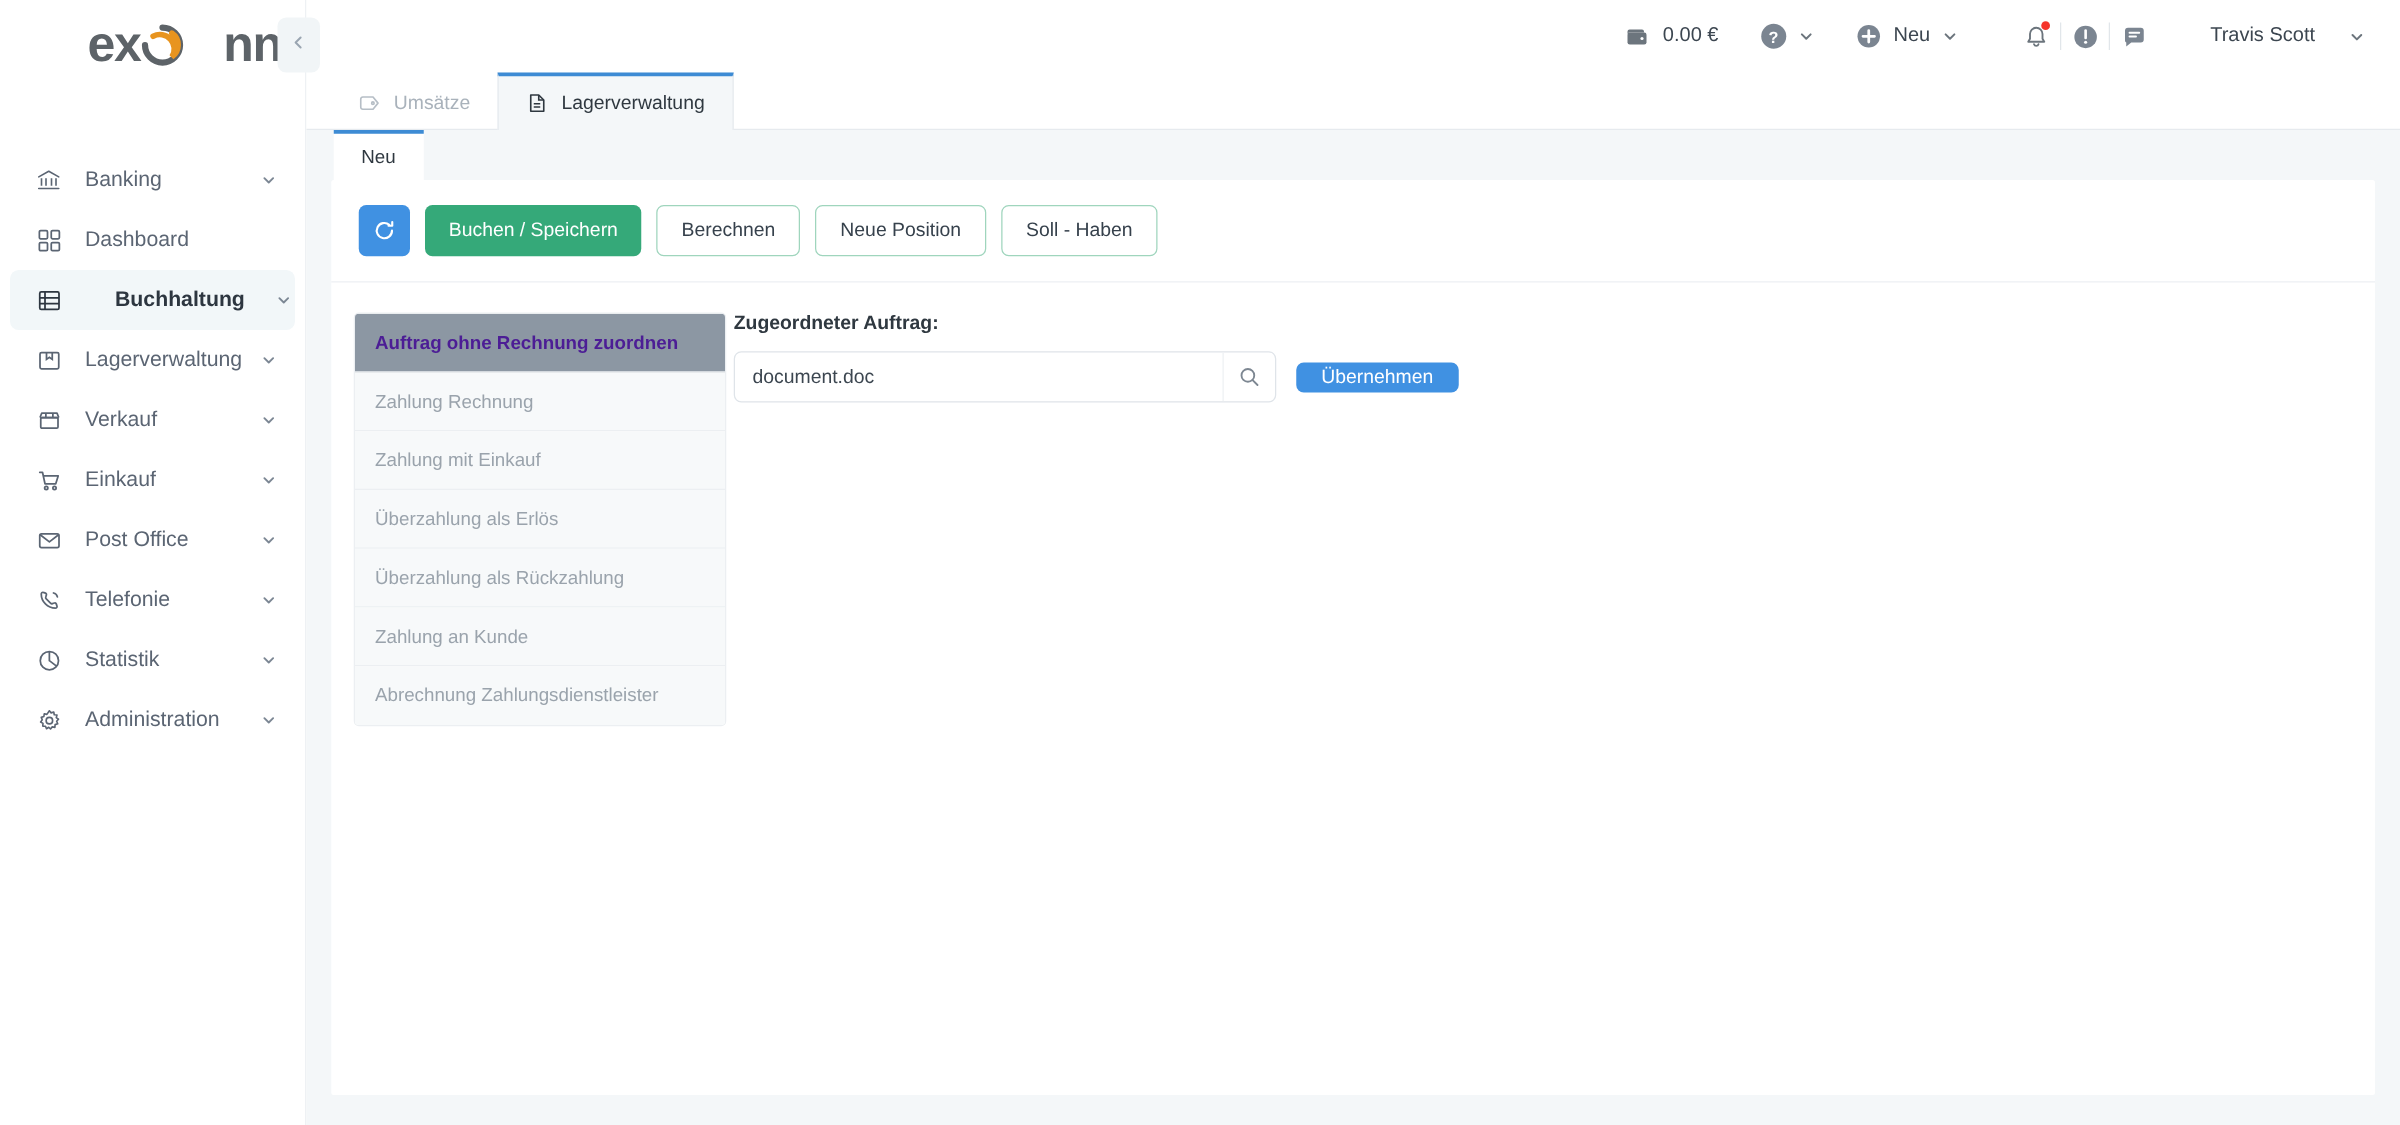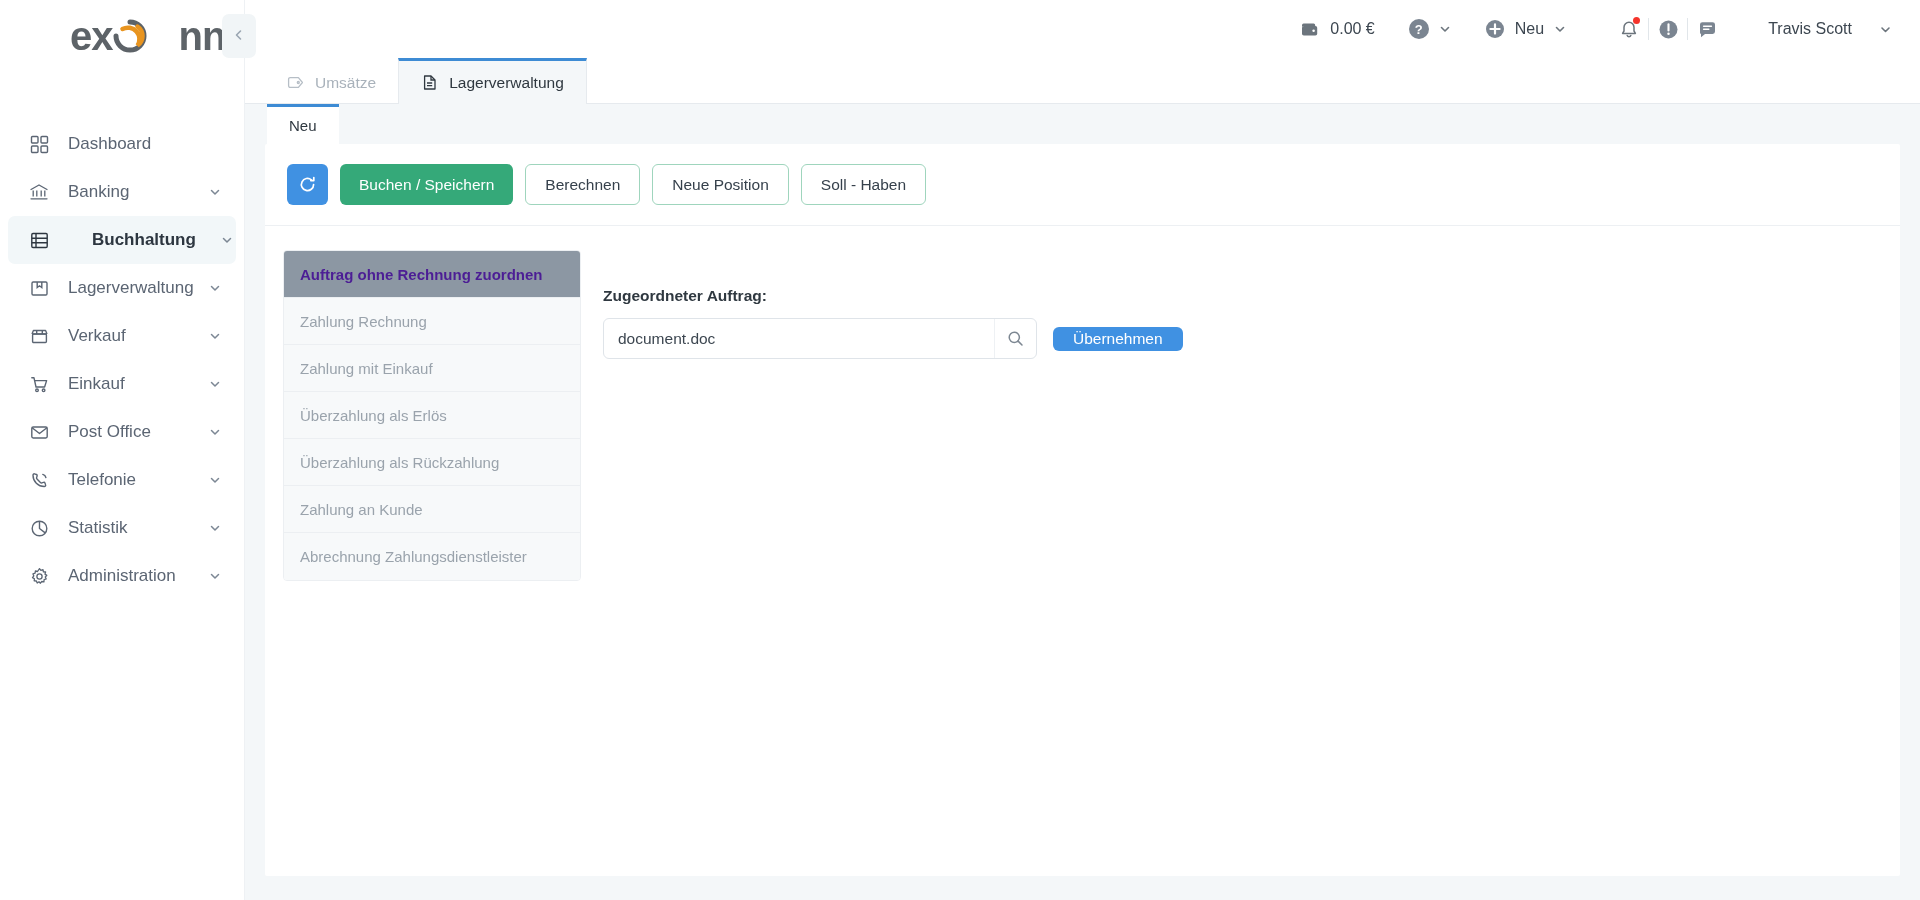--- a/index.html
+++ b/index.html
@@ -248,23 +248,22 @@
   .list-item:last-child { border-bottom: none; }
   .list-item.selected {
     background: #8c97a3;
     color: #4c1d95;
     font-weight: 600;
   }
 
   
   #form-panel {
     flex: 1 1 auto;
-    padding-left: 22px;
+    padding-left: 6px;
     min-width: 0;
-    margin-top: 37px;
   }
   .form-label {
     font-size: 15.5px; color: #2f3840;
     margin-bottom: 13px;
     font-weight: 600;
   }
   .form-row { display: flex; align-items: center; }
   .input-wrap {
     width: 434px;
     height: 41px;
@@ -328,44 +327,44 @@
       <svg width="12" height="12" viewBox="0 0 12 12" fill="none" stroke="currentColor" stroke-width="1.6">
         <path d="M7.5 2 L3.5 6 L7.5 10" stroke-linecap="round" stroke-linejoin="round"></path>
       </svg>
     </span>
   </div>
 
   <nav id="nav">
 
     <div class="nav-item">
       <span class="nav-ico">
+        <svg width="20" height="20" viewBox="0 0 20 20" fill="none" stroke="currentColor" stroke-width="1.3">
+          <path d="M2 7.5 L10 3 L18 7.5" stroke-linecap="round" stroke-linejoin="round"></path>
+          <path d="M4.2 8.5 V14.5 M7.8 8.5 V14.5 M12.2 8.5 V14.5 M15.8 8.5 V14.5"></path>
+          <path d="M2 16.8 H18" stroke-linecap="round"></path>
+        </svg>
+      </span>
+      <span class="nav-label">Banking</span>
+      <span class="nav-chev">
+        <svg width="12" height="12" viewBox="0 0 12 12" fill="none" stroke="currentColor" stroke-width="1.5">
+          <path d="M2.5 4.5 L6 8 L9.5 4.5" stroke-linecap="round" stroke-linejoin="round"></path>
+        </svg>
+      </span>
+    </div>
+
+    <div class="nav-item">
+      <span class="nav-ico">
         <svg width="19" height="19" viewBox="0 0 19 19" fill="none" stroke="currentColor" stroke-width="1.4">
           <rect x="1.5" y="1.5" width="6.5" height="6.5" rx="1"></rect>
           <rect x="11" y="1.5" width="6.5" height="6.5" rx="1"></rect>
           <rect x="1.5" y="11" width="6.5" height="6.5" rx="1"></rect>
           <rect x="11" y="11" width="6.5" height="6.5" rx="1"></rect>
         </svg>
       </span>
       <span class="nav-label">Dashboard</span>
-    </div>
-
-    <div class="nav-item">
-      <span class="nav-ico">
-        <svg width="20" height="20" viewBox="0 0 20 20" fill="none" stroke="currentColor" stroke-width="1.3">
-          <path d="M2 7.5 L10 3 L18 7.5" stroke-linecap="round" stroke-linejoin="round"></path>
-          <path d="M4.2 8.5 V14.5 M7.8 8.5 V14.5 M12.2 8.5 V14.5 M15.8 8.5 V14.5"></path>
-          <path d="M2 16.8 H18" stroke-linecap="round"></path>
-        </svg>
-      </span>
-      <span class="nav-label">Banking</span>
-      <span class="nav-chev">
-        <svg width="12" height="12" viewBox="0 0 12 12" fill="none" stroke="currentColor" stroke-width="1.5">
-          <path d="M2.5 4.5 L6 8 L9.5 4.5" stroke-linecap="round" stroke-linejoin="round"></path>
-        </svg>
-      </span>
     </div>
 
     <div class="nav-item active">
       <span class="nav-ico">
         <svg width="19" height="19" viewBox="0 0 19 19" fill="none" stroke="currentColor" stroke-width="1.4">
           <rect x="1.8" y="2.5" width="15.4" height="14" rx="1.2"></rect>
           <path d="M1.8 7.2 H17.2 M1.8 11.8 H17.2 M6 2.5 V16.5"></path>
         </svg>
       </span>
       <span class="nav-label">Buchhaltung</span>

